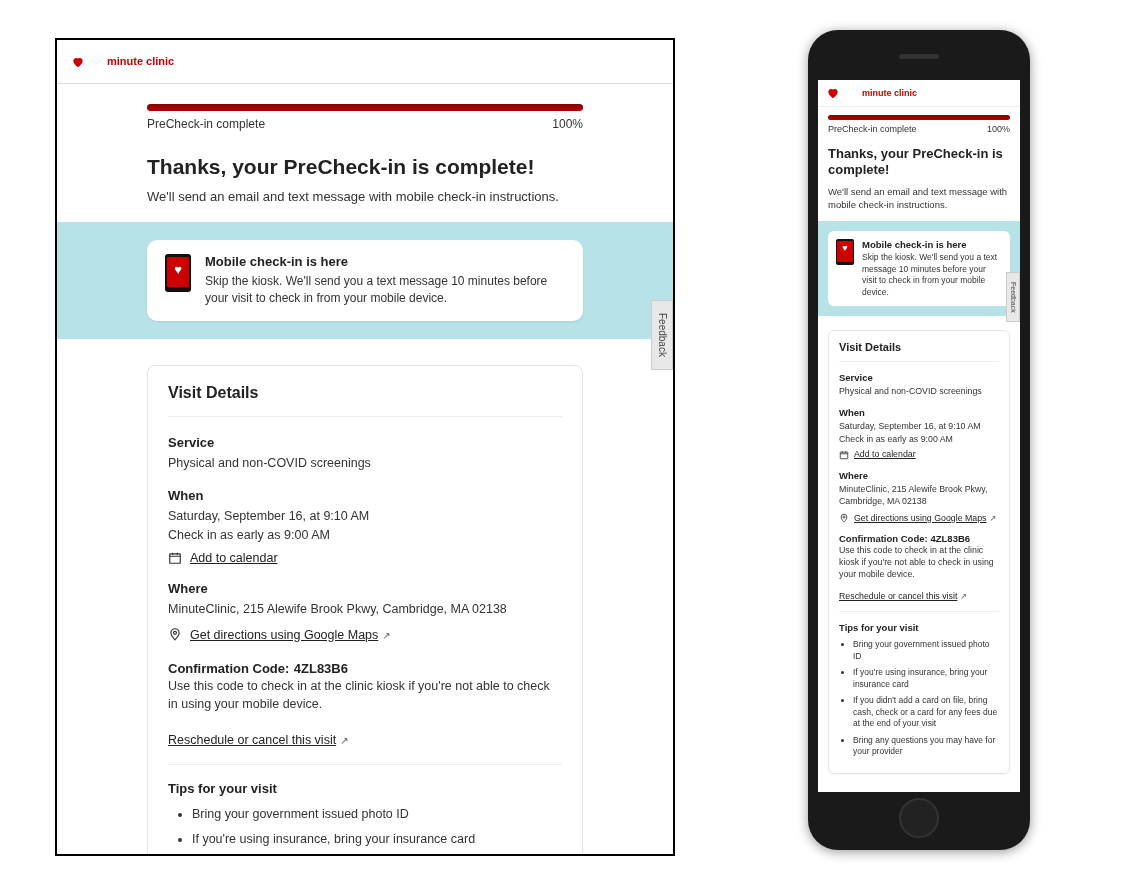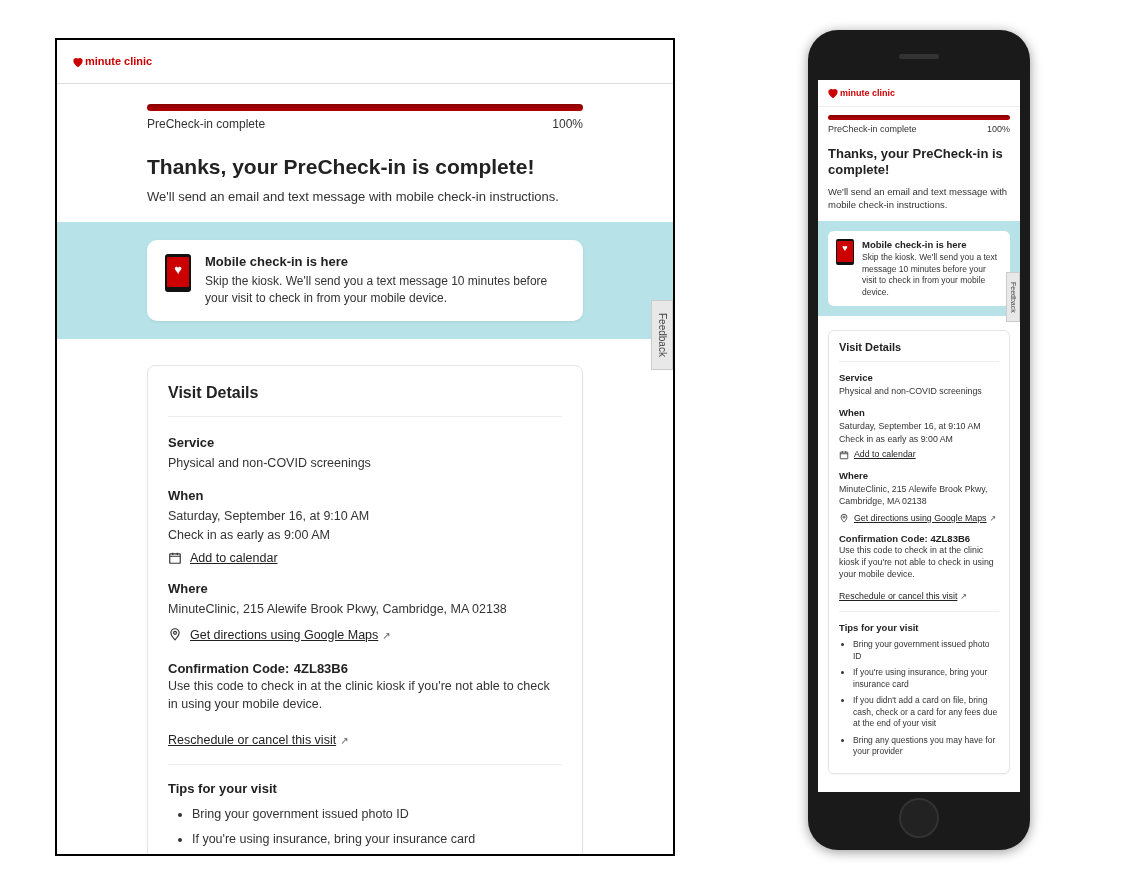--- a/index.html
+++ b/index.html
@@ -21,21 +21,21 @@
   border: 2px solid #000;
   background: #fff;
   overflow: hidden;
 }
 .d-header {
   height: 44px;
   display: flex; align-items: center;
   padding: 0 14px;
   border-bottom: 1px solid #ddd;
 }
-.logo { display: flex; align-items: center; gap: 0; }
+.logo { display: flex; align-items: center; gap: 22px; }
 .logo svg { width: 14px; height: 14px; }
 .logo-text { color: #cc0000; font-size: 11px; line-height: 1; font-weight: 600; }
 
 .d-body { padding: 20px 90px 20px 90px; position: relative; }
 .progress-wrap { margin-bottom: 24px; }
 .progress-bar {
   height: 7px; width: 100%;
   background: linear-gradient(#8a0000,#b20000);
   border-radius: 6px;
 }

